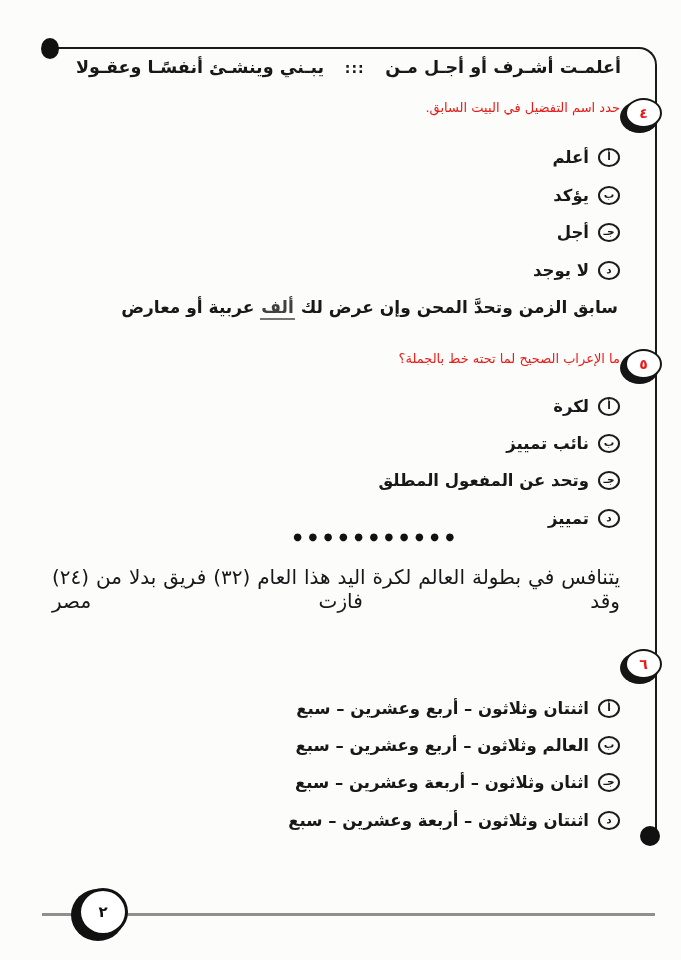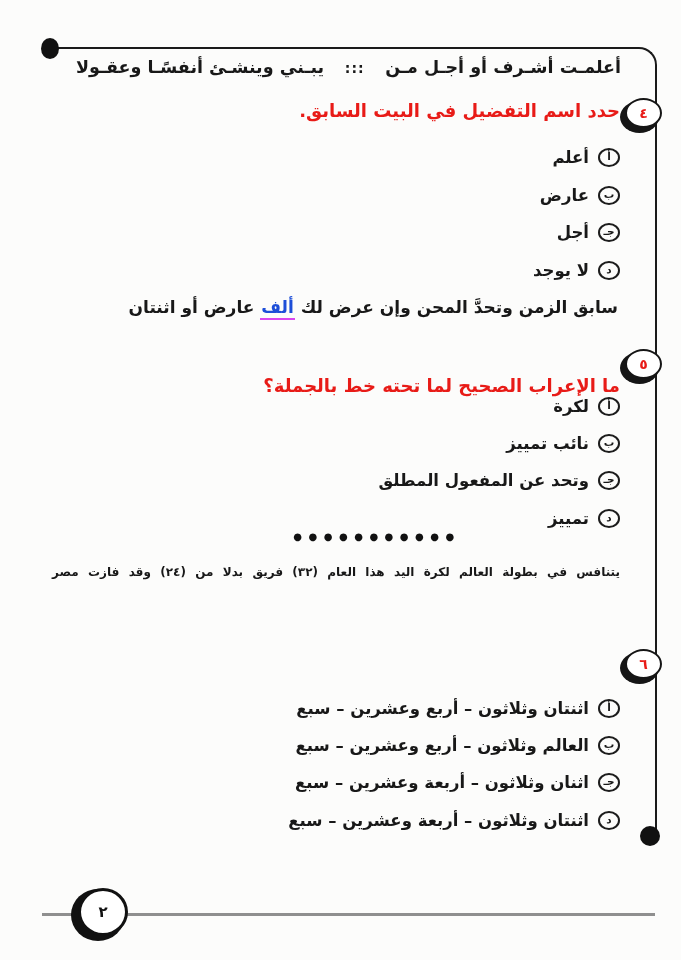--- a/index.html
+++ b/index.html
@@ -25,44 +25,44 @@
     display:flex;align-items:center;justify-content:center;
     color:#e81b17;font-weight:bold;font-size:14px;z-index:2;
   }
   
   .row{position:absolute;direction:rtl;white-space:nowrap;}
   .verse{
     top:57px;right:60px;width:545px;display:flex;justify-content:space-between;
     align-items:center;font-weight:bold;font-size:17.5px;
   }
   .verse .sep{font-weight:bold;font-size:14px;letter-spacing:1px;padding-top:2px;}
-  .q-title{color:#e81b17;font-weight:bold;font-size:18px;right:61px;}
+  .q-title{color:#e81b17;font-weight:normal;font-size:13px;right:61px;}
   .q4-title{top:100px;}
-  .q5-title{top:351px;margin-top:24px;}
+  .q5-title{top:351px;}
   .q6-title{top:651px;}
   .option{
     right:61px;display:flex;align-items:center;gap:9px;
     font-weight:bold;font-size:16.5px;
   }
   .letter{
     flex:0 0 auto;width:22px;height:19px;border:2px solid #1c1c1c;border-radius:50%;
     display:flex;align-items:center;justify-content:center;
     font-size:10.5px;font-weight:bold;line-height:1;padding-bottom:2px;box-sizing:border-box;
   }
   .sentence{top:297px;right:63px;font-weight:bold;font-size:17px;}
   .sentence .ul-word{
-    color:#1d4ed8;border-bottom:2px solid #d946ef;padding:0 1px 1px 1px;
+    color:#404040;border-bottom:2px solid #737373;padding:0 1px 1px 1px;
   }
   .stars{
     position:absolute;top:531px;left:257px;width:240px;text-align:center;
     font-size:10px;letter-spacing:6.5px;color:#111;
   }
   .para{
     position:absolute;direction:rtl;left:52px;right:61px;
-    font-weight:bold;font-size:12px;
+    font-weight:normal;font-size:20px;
     text-align:justify;text-align-last:justify;
   }
   .para.l1{top:565px;}
   .para.l2{top:608px;}
   
   .footer-rule{position:absolute;left:42px;top:913px;width:613px;height:3px;background:#8f8f8f;z-index:0;}
   .page-badge{
     position:absolute;left:78px;top:888px;width:44px;height:42px;background:#fff;
     border:3px solid #111;border-radius:50%;
     box-shadow:-5px 3px 0 2px #111;
@@ -95,37 +95,37 @@
     <span>٤</span>
   </div>
   <div class="row q-title q4-title">حدد اسم التفضيل في البيت السابق.</div>
 
   <div class="row option" style="top:148px;">
     <span class="letter">أ</span>
     <span>أعلم</span>
   </div>
   <div class="row option" style="top:186px;">
     <span class="letter">ب</span>
-    <span>عارض</span>
+    <span>يؤكد</span>
   </div>
   <div class="row option" style="top:223px;">
     <span class="letter">جـ</span>
     <span>أجل</span>
   </div>
   <div class="row option" style="top:261px;">
     <span class="letter">د</span>
     <span>لا يوجد</span>
   </div>
 
   <div class="row sentence">
     <span>سابق الزمن وتحدَّ المحن وإن عرض لك</span>
     <span> </span>
     <span class="ul-word">ألف</span>
     <span> </span>
-    <span>عارض أو اثنتان</span>
+    <span>عربية أو معارض</span>
   </div>
 
   <div class="q-badge" style="top:349px;">
     <span>٥</span>
   </div>
   <div class="row q-title q5-title">ما الإعراب الصحيح لما تحته خط بالجملة؟</div>
 
   <div class="row option" style="top:397px;">
     <span class="letter">أ</span>
     <span>لكرة</span>

